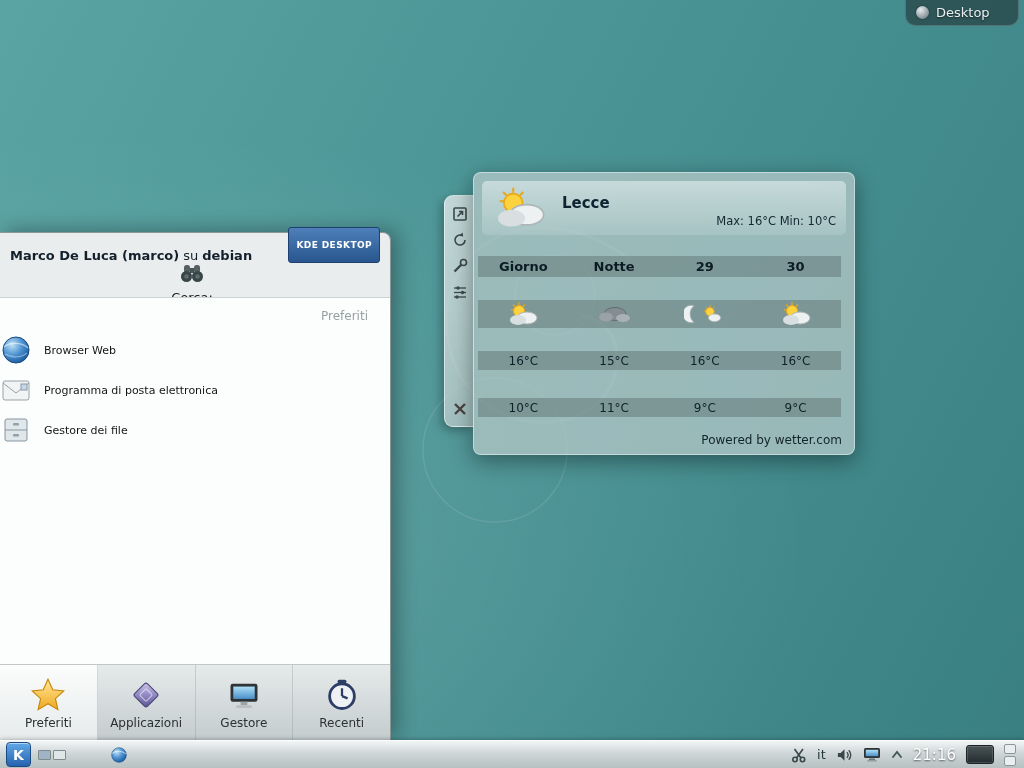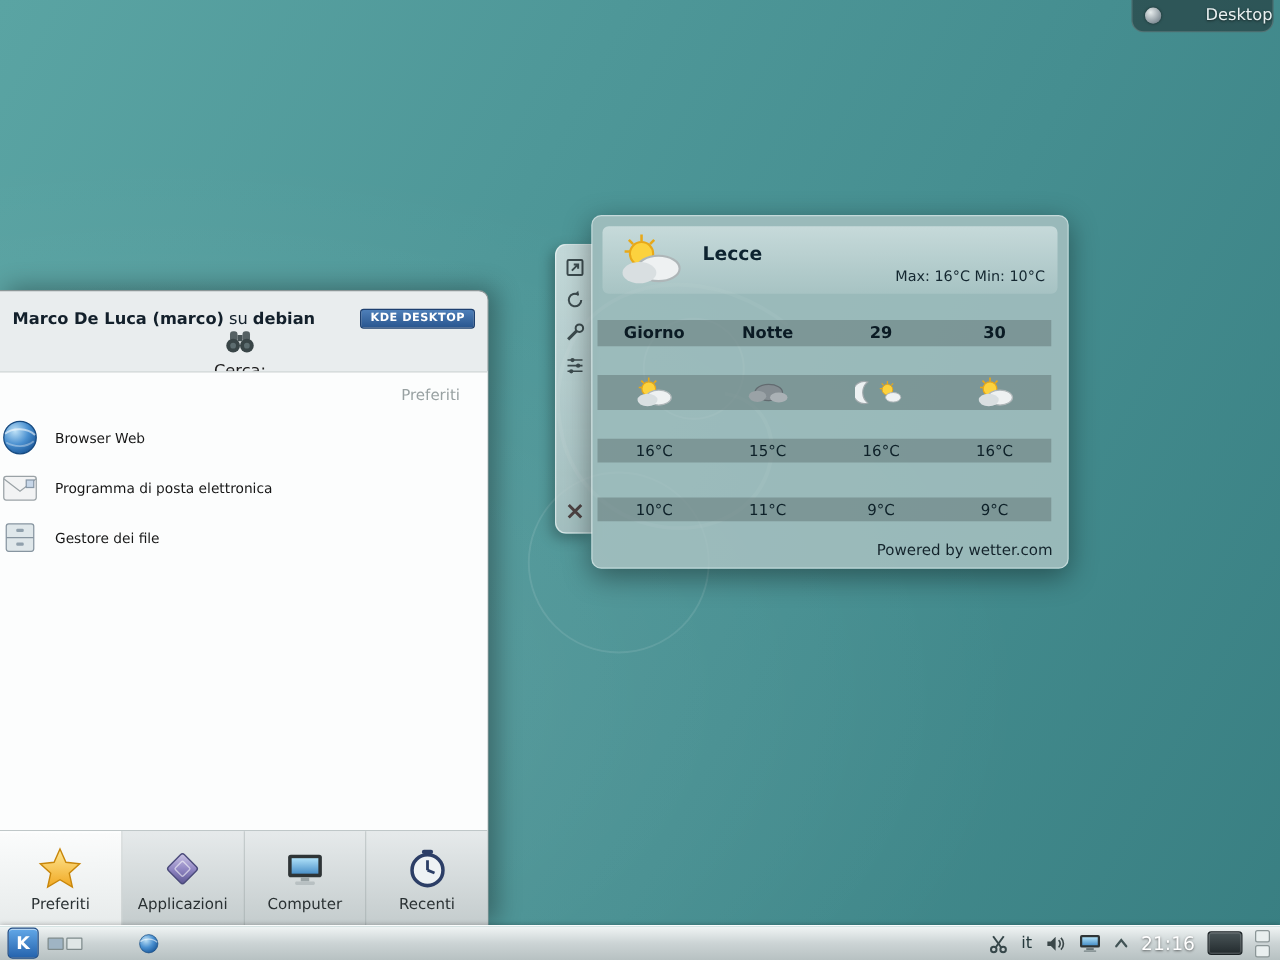--- a/index.html
+++ b/index.html
@@ -10,21 +10,21 @@
       linear-gradient(118deg,#5aa4a3 0%,#4e9798 35%,#458e90 62%,#397f82 100%);}
   svg{display:block}
 
   
   .swirl{position:absolute;left:380px;top:200px;pointer-events:none;}
 
   
   .toolbox{position:absolute;top:0;left:905px;height:26px;width:114px;box-sizing:border-box;
     background:rgba(26,36,39,.52);border:1px solid rgba(255,255,255,.18);border-top:none;
     border-radius:0 0 10px 10px;display:flex;align-items:center;gap:7px;padding-left:10px;
-    color:#e9f0f1;font-size:13px;text-shadow:0 1px 2px rgba(0,0,0,.6);cursor:pointer;justify-content:space-between;}
+    color:#e9f0f1;font-size:13px;text-shadow:0 1px 2px rgba(0,0,0,.6);cursor:pointer;}
   .cashew{width:13px;height:13px;border-radius:50%;
     background:radial-gradient(circle at 35% 30%,#e6ecec,#86929a 70%,#5c686e);
     box-shadow:0 0 2px rgba(0,0,0,.6);}
 
   
   .weather{position:absolute;left:443px;top:172px;width:410px;height:281px;}
   .w-handle{position:absolute;left:1px;top:23px;width:30px;height:232px;box-sizing:border-box;
     background:linear-gradient(rgba(216,228,228,.85),rgba(186,202,202,.78));
     border:1px solid rgba(250,255,255,.55);border-right:none;border-radius:9px 0 0 9px;
     box-shadow:-3px 4px 10px rgba(0,0,0,.28);
@@ -49,21 +49,21 @@
     cursor:pointer;}
   .w-cell3{display:flex;align-items:center;gap:3px;}
 
   
   .kickoff{position:absolute;left:0;top:232px;width:391px;height:508px;box-sizing:border-box;
     background:#e9edee;border:1px solid #8b9697;border-left:none;border-bottom:none;
     border-radius:0 8px 0 0;box-shadow:6px -2px 20px rgba(0,0,0,.32);}
   .k-header{height:30px;display:flex;align-items:flex-end;padding:0 10px;font-size:13px;color:#13202b;gap:4px;}
   .k-user,.k-host{font-weight:bold;}
   .k-badge{margin-left:auto;background:linear-gradient(#4e7fb9,#29568f);border:1px solid #1d4070;
-    color:#fff;font-size:9px;font-weight:bold;padding:2px 7px;border-radius:3px;letter-spacing:.4px;}
+    color:#fff;font-size:9px;font-weight:bold;padding:12px 7px;border-radius:3px;letter-spacing:.4px;}
   .k-search{height:33px;display:flex;align-items:center;gap:7px;padding:0 18px 0 12px;flex-direction:column;}
   .k-search label{font-size:13px;color:#1c1c1c;}
   .k-input{flex:1;height:20px;border:1px solid #66abd8;border-radius:11px;background:#fff;
     padding:0 9px;font-size:13px;outline:none;box-shadow:inset 0 1px 2px rgba(0,0,0,.18);}
   .k-content{position:absolute;top:64px;left:0;right:0;bottom:75px;background:#fcfdfd;
     border-top:1px solid #cdd3d4;border-bottom:1px solid #bfc7c8;}
   .k-section{text-align:right;font-size:12px;color:#98a1a2;padding:11px 22px 7px 0;}
   .k-item{display:flex;align-items:center;gap:12px;height:40px;
     font-size:11px;color:#161616;cursor:pointer;}
   .k-ico32{width:32px;height:32px;flex:0 0 32px;}
@@ -357,21 +357,21 @@
       </div>
       <div class="k-tab">
         <span class="k-tabicon">
           <svg width="36" height="36" viewBox="0 0 32 32">
             <rect x="4" y="6" width="24" height="16" rx="2" fill="#2e3436"></rect>
             <rect x="6.5" y="8.5" width="19" height="11" fill="url(#g-screen)"></rect>
             <rect x="13" y="22" width="6" height="3" fill="#9aa4a6"></rect>
             <rect x="9" y="25" width="14" height="2.5" rx="1" fill="#b8c0c2"></rect>
           </svg>
         </span>
-        <span>Computer</span>
+        <span>Gestore</span>
       </div>
       <div class="k-tab">
         <span class="k-tabicon">
           <svg width="36" height="36" viewBox="0 0 32 32">
             <rect x="12" y="2.5" width="8" height="3" rx="1.5" fill="#2c3e66"></rect>
             <circle cx="16" cy="17" r="11" fill="#eef2f4" stroke="#2c3e66" stroke-width="2.5"></circle>
             <line x1="16" y1="17" x2="16" y2="10" stroke="#2c3e66" stroke-width="2"></line>
             <line x1="16" y1="17" x2="21" y2="19" stroke="#2c3e66" stroke-width="2"></line>
           </svg>
         </span>

